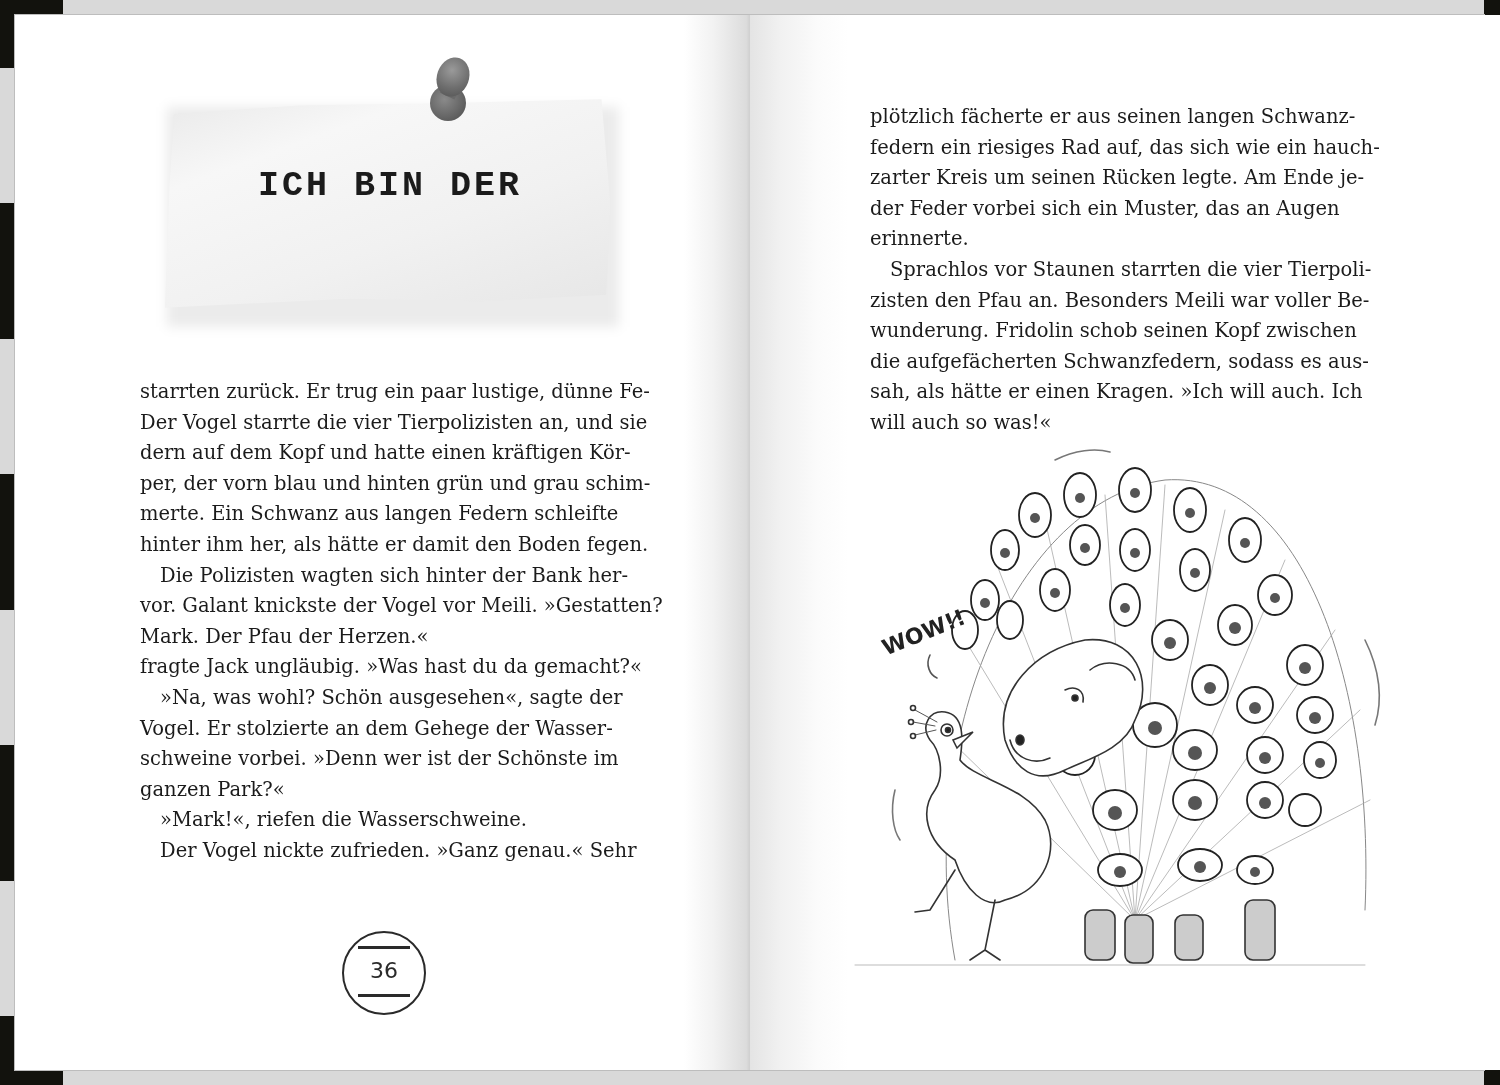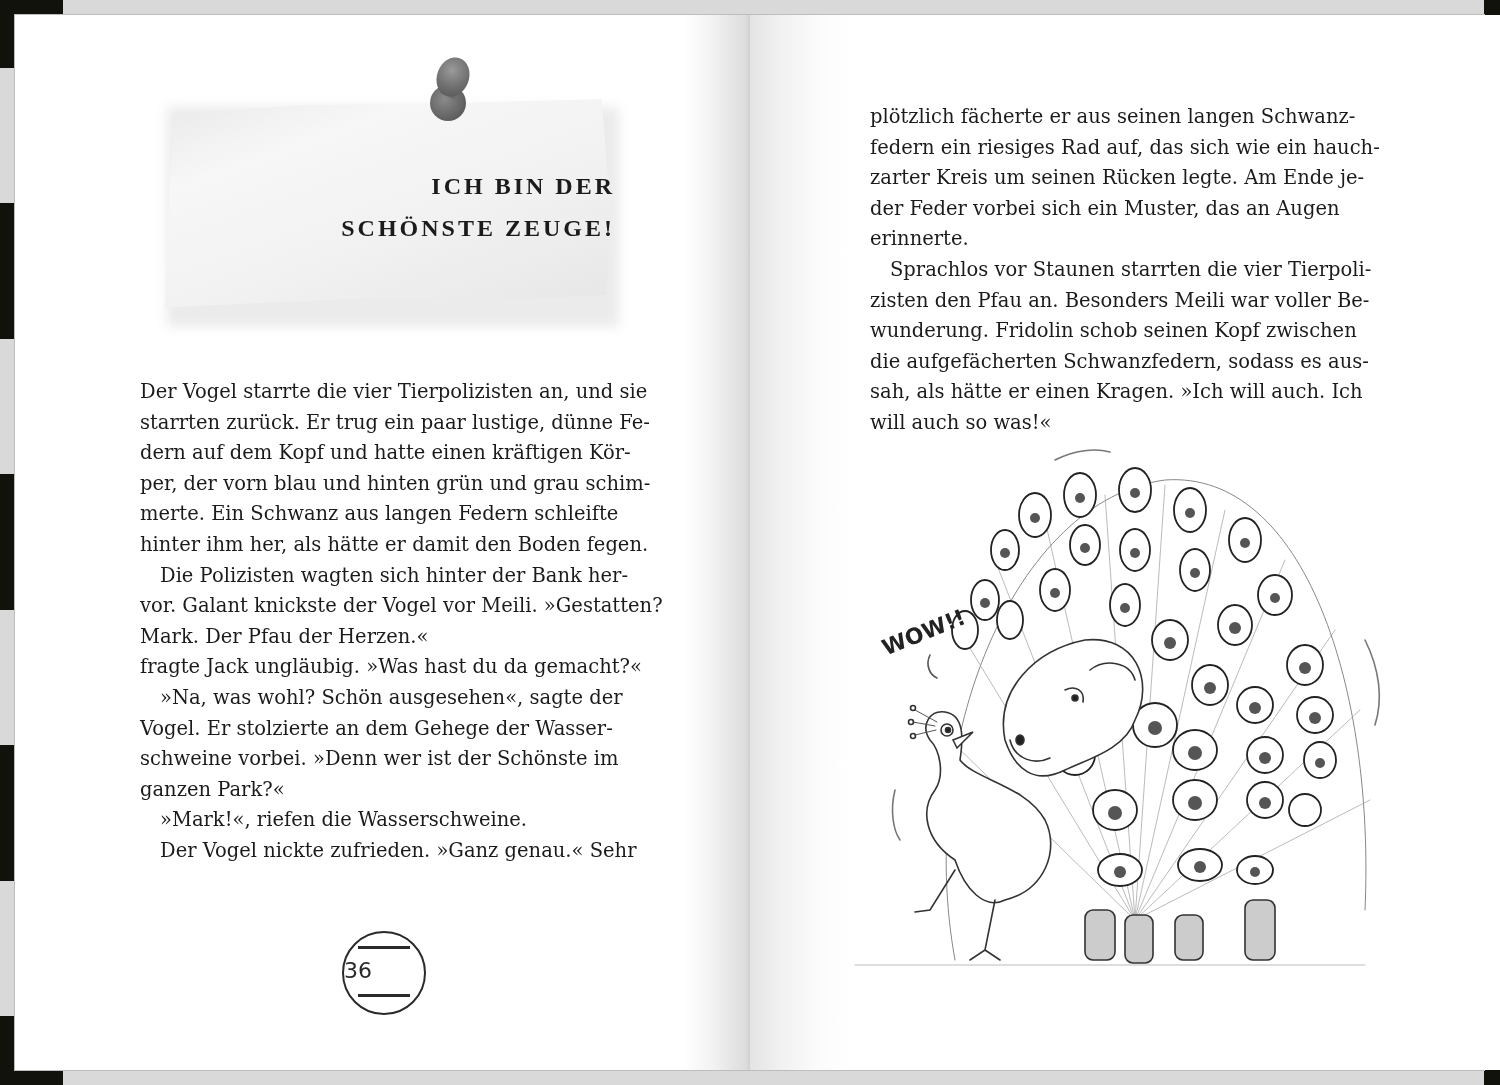--- a/index.html
+++ b/index.html
@@ -28,23 +28,23 @@
       position: absolute; left: 150px; top: 82px; width: 450px; height: 215px;
       background: linear-gradient(160deg, #e9e9e9 0%, #f7f7f7 25%, #f1f1f1 60%, #e6e6e6 100%);
       clip-path: polygon(2% 8%, 30% 4%, 60% 3%, 97% 1%, 99% 50%, 98% 92%, 70% 95%, 40% 94%, 10% 97%, 0% 98%, 1% 40%);
       filter: drop-shadow(0 4px 6px rgba(0,0,0,0.25));
     }
     .note-shadow {
       position: absolute; left: 152px; top: 92px; width: 452px; height: 220px;
       background: rgba(0,0,0,0.08); filter: blur(6px);
     }
     .note-title {
-      position: absolute; left: 150px; top: 150px; width: 450px; text-align: right;
-      font-family: Liberation Serif, serif;
-      font-size: 24px; line-height: 42px; letter-spacing: 3px; color: #1b1b1b;
+      position: absolute; left: 150px; top: 150px; width: 450px; text-align: center;
+      font-family: Liberation Mono, monospace;
+      font-size: 35px; line-height: 42px; letter-spacing: 3px; color: #1b1b1b;
       font-weight: bold;
     }
     .pin-head {
       position: absolute; left: 422px; top: 42px; width: 32px; height: 40px;
       background: radial-gradient(circle at 40% 35%, #9a9a9a 0%, #6e6e6e 55%, #505050 100%);
       border-radius: 50%; transform: rotate(20deg);
     }
     .pin-base {
       position: absolute; left: 415px; top: 70px; width: 36px; height: 36px;
       background: radial-gradient(circle at 40% 40%, #8a8a8a 0%, #5e5e5e 70%, #464646 100%);
@@ -65,21 +65,21 @@
     .right-text { left: 120px; top: 87px; width: 495px; }
 
     .page-number {
       position: absolute; left: 327px; top: 916px; width: 80px; height: 80px;
       border: 2.5px solid #2a2a2a; border-radius: 50%;
     }
     .page-number .bar { position: absolute; left: 14px; width: 52px; height: 3px; background: #2a2a2a; }
     .page-number .bar.top { top: 13px; }
     .page-number .bar.bottom { top: 61px; }
     .page-number .num {
-      position: absolute; left: 0; top: 25px; width: 80px; text-align: left;
+      position: absolute; left: 0; top: 25px; width: 80px; text-align: center;
       font-family: "DejaVu Sans", sans-serif; font-size: 22px; color: #2a2a2a;
     }
 
     .illustration { position: absolute; left: 835px; top: 440px; width: 550px; height: 560px; }
     .wow {
       position: absolute; left: 880px; top: 620px; font-family: "DejaVu Sans", sans-serif;
       font-weight: bold; font-size: 22px; color: #222; transform: rotate(-22deg);
     }
   </style>
 </head>
@@ -134,26 +134,25 @@
 
 <div class="spread">
   <div class="page left">
     <div class="note-shadow"></div>
     <div class="note"></div>
     <div class="pin-base"></div>
     <div class="pin-neck"></div>
     <div class="pin-head"></div>
     <div class="note-title">
       <div>ICH BIN DER</div>
-      <div>SCHÖNSTE ZEUGE!</div>
     </div>
 
     <div class="text-block left-text" id="left-text">
+        <span class="line">starrten zurück. Er trug ein paar lustige, dünne Fe-</span>
         <span class="line">Der Vogel starrte die vier Tierpolizisten an, und sie</span>
-        <span class="line">starrten zurück. Er trug ein paar lustige, dünne Fe-</span>
         <span class="line">dern auf dem Kopf und hatte einen kräftigen Kör-</span>
         <span class="line">per, der vorn blau und hinten grün und grau schim-</span>
         <span class="line">merte. Ein Schwanz aus langen Federn schleifte</span>
         <span class="line">hinter ihm her, als hätte er damit den Boden fegen.</span>
         <span class="line indent">Die Polizisten wagten sich hinter der Bank her-</span>
         <span class="line">vor. Galant knickste der Vogel vor Meili. »Gestatten?</span>
         <span class="line">Mark. Der Pfau der Herzen.«</span>
         <span class="line">fragte Jack ungläubig. »Was hast du da gemacht?«</span>
         <span class="line indent">»Na, was wohl? Schön ausgesehen«, sagte der</span>
         <span class="line">Vogel. Er stolzierte an dem Gehege der Wasser-</span>

